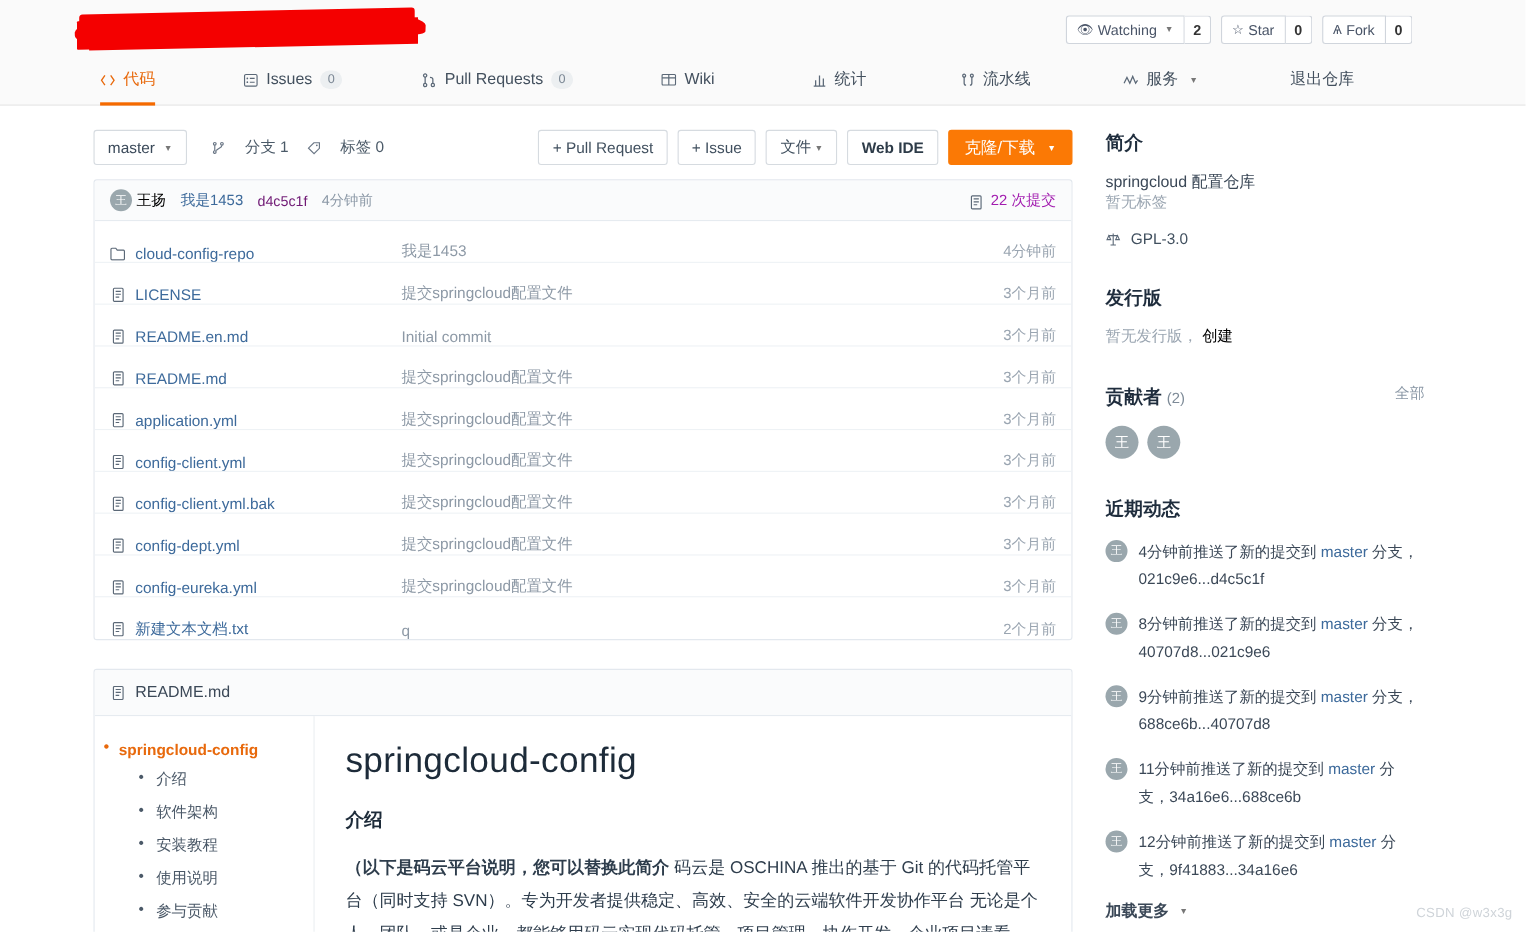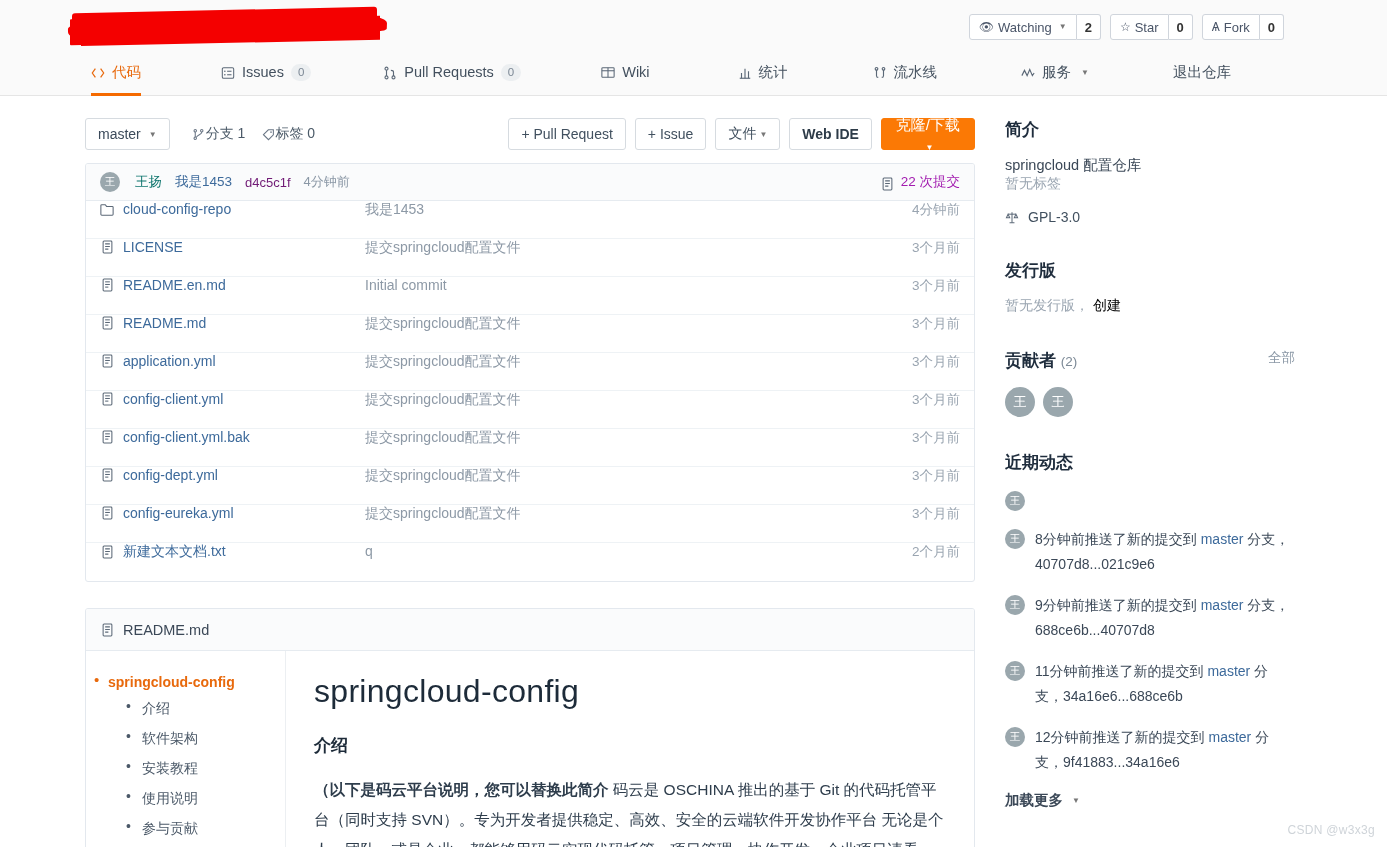--- a/index.html
+++ b/index.html
@@ -131,31 +131,30 @@
     border-radius: 3px;
     cursor: pointer;
     white-space: nowrap;
   }
   .btn.master { font-size: 14px; color: #3b4a5a; gap:5px; }
   .branch-tags {
     margin-left: 22px;
     display: flex; align-items: center; gap: 16px;
     font-size: 14px; color: #4b5a68;
   }
-  .branch-tags span.item { display: flex; align-items: center; gap: 0; cursor: pointer;}
+  .branch-tags span.item { display: flex; align-items: center; gap: 17px; cursor: pointer;}
   .toolbar-right {
     margin-left: auto;
     display: flex; align-items: center; gap: 9px;
   }
   .btn.bold { font-weight: bold; color: #2d3b48; }
   .btn.primary {
     background: #fb7905; border-color: #fb7905; color: #fff;
     font-size: 15px; padding: 0 14px; gap: 8px;
     font-weight: normal;
-    flex-direction: column;
   }
 
   
   .filebox {
     position: absolute;
     left: 85px; top: 163px;
     width: 890px;
     border: 1px solid #e3e8ee;
     border-radius: 3px;
     background: #fff;
@@ -169,31 +168,31 @@
     padding: 0 14px;
     font-size: 13.5px;
   }
   .avatar {
     width: 20px; height: 20px; border-radius: 50%;
     background: #9aa7ad; color: #fff;
     font-size: 10.5px;
     display: flex; align-items: center; justify-content: center;
     flex: none;
   }
-  .commitbar .who { margin-left: 15px; color: #0f766e; }
+  .commitbar .who { margin-left: 4px; color: #000000; }
   .commitbar .msg { margin-left: 13px; color: #3d6a9b; cursor: pointer; }
   .commitbar .sha { margin-left: 13px; color: #701a75; font-size: 13px; }
   .commitbar .when { margin-left: 13px; color: #8b98a6; font-size: 13px; }
   .commitbar .right {
     margin-left: auto; color: #a21caf; font-size: 13.5px;
     display: flex; align-items: flex-end; gap: 6px; cursor: pointer;
   }
 
   .frow {
-    display: flex; align-items: flex-start;
+    display: flex; align-items: flex-end;
     height: 38px;
     padding: 0 14px;
     border-bottom: 1px solid #eef2f5;
     font-size: 14px;
   }
   .frow:last-child { border-bottom: none; }
   .frow .fname {
     width: 265px;
     display: flex; align-items: center; gap: 9px;
     color: #3d6a9b; cursor: pointer;
@@ -727,20 +726,21 @@
         <div class="av">王</div>
         <div class="av">王</div>
       </div>
     </div>
 
     <div class="sec">
       <h3>近期动态</h3>
       <div class="events">
         <div class="ev">
           <div class="av">王</div>
+          <div class="txt"><span>4分钟前推送了新的提交到 </span><span class="b">master</span><span> 分支，021c9e6...d4c5c1f</span></div>
         </div>
         <div class="ev">
           <div class="av">王</div>
           <div class="txt"><span>8分钟前推送了新的提交到 </span><span class="b">master</span><span> 分支，40707d8...021c9e6</span></div>
         </div>
         <div class="ev">
           <div class="av">王</div>
           <div class="txt"><span>9分钟前推送了新的提交到 </span><span class="b">master</span><span> 分支，688ce6b...40707d8</span></div>
         </div>
         <div class="ev">

